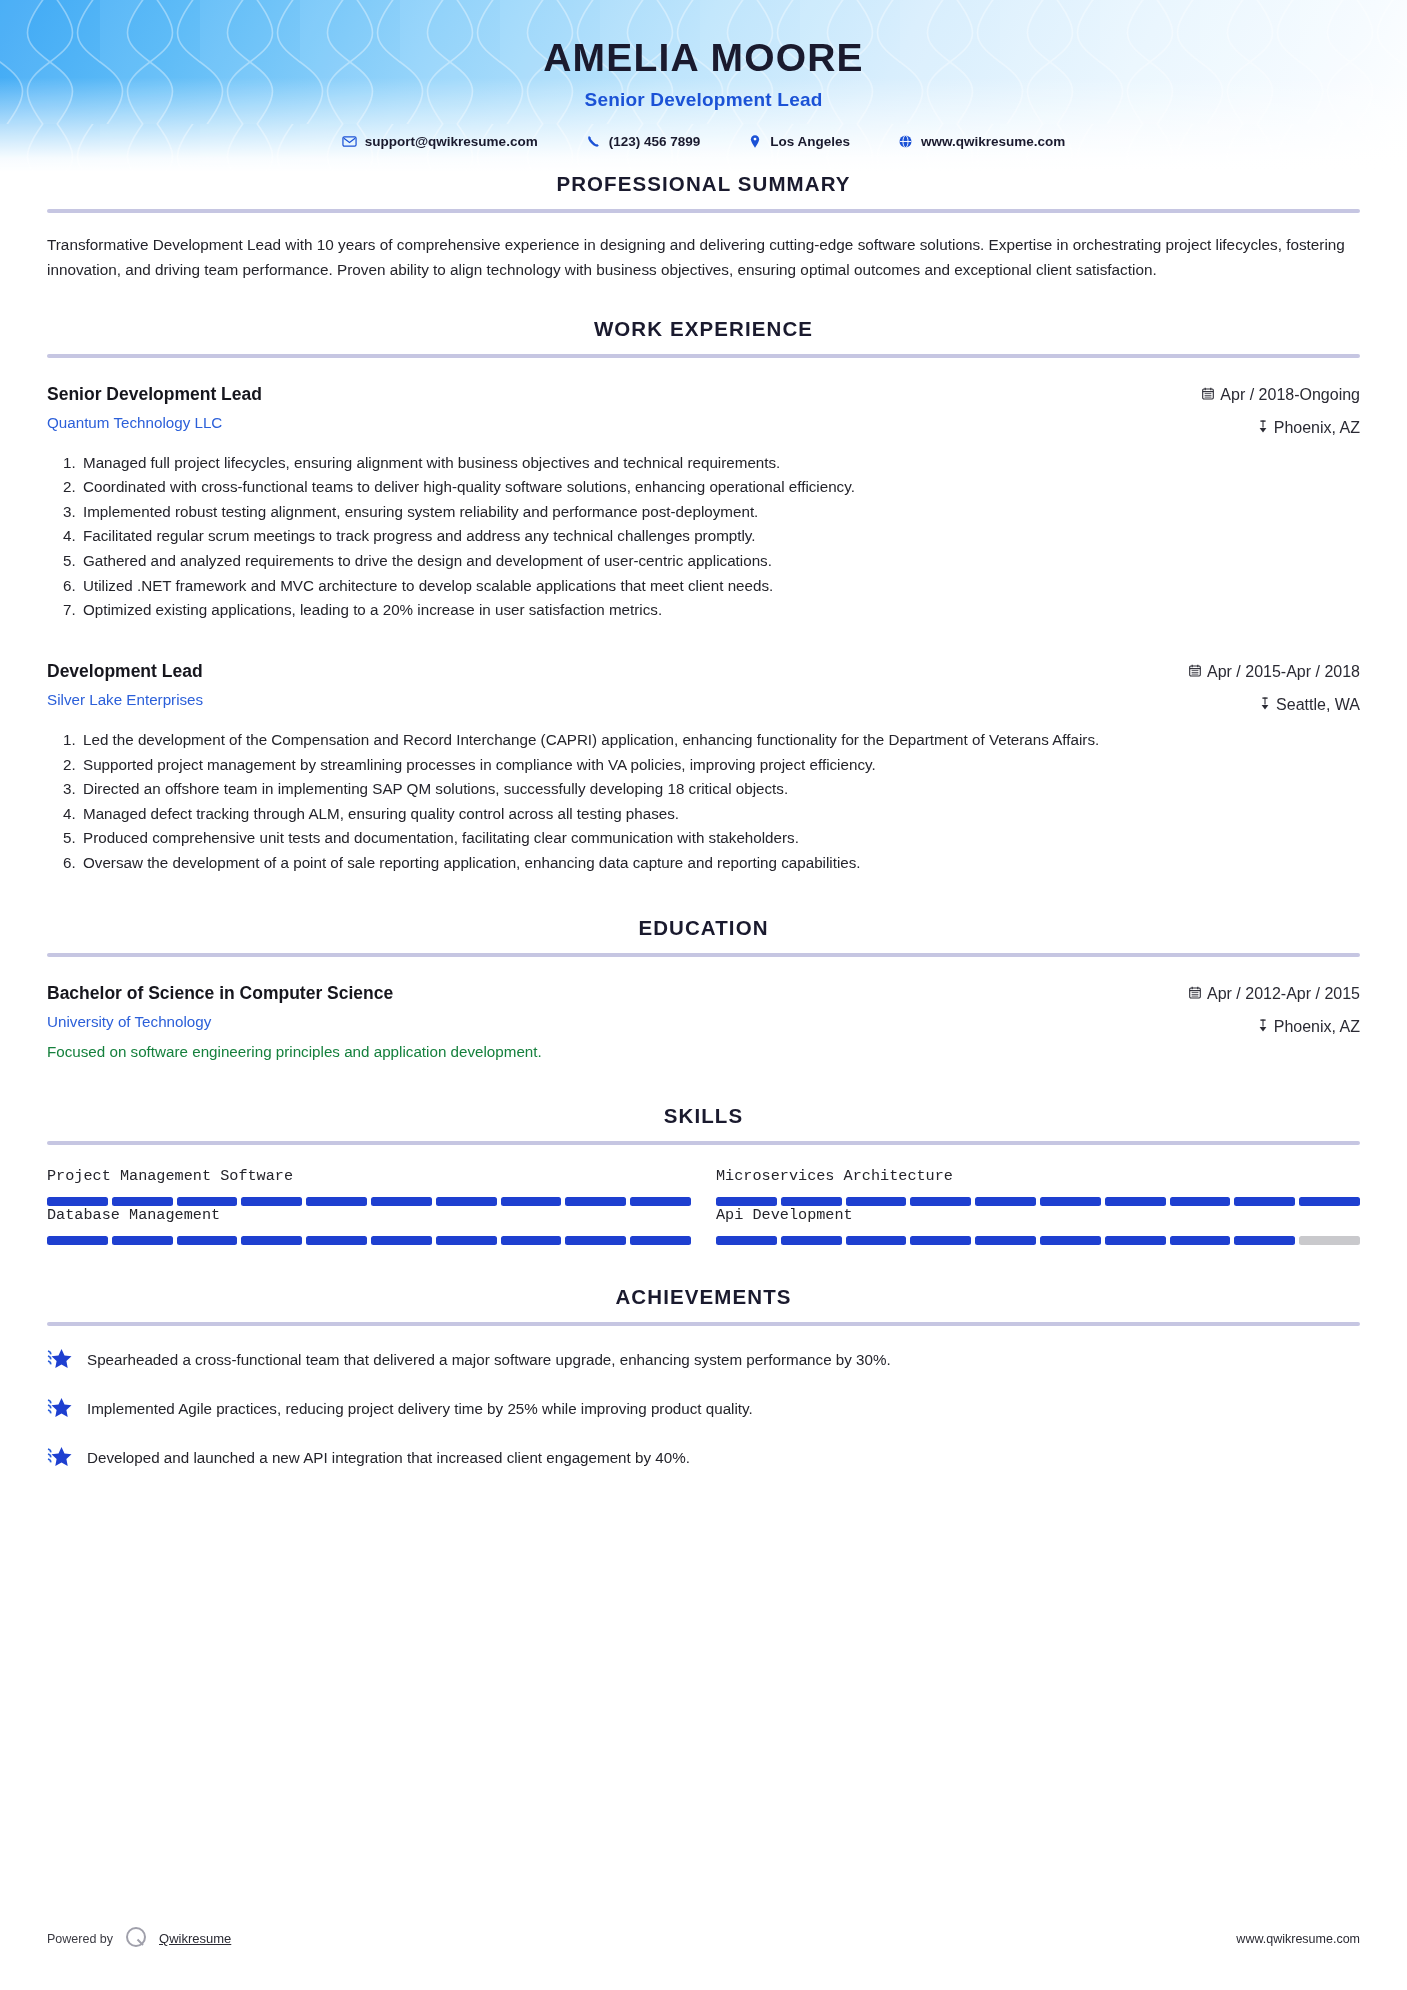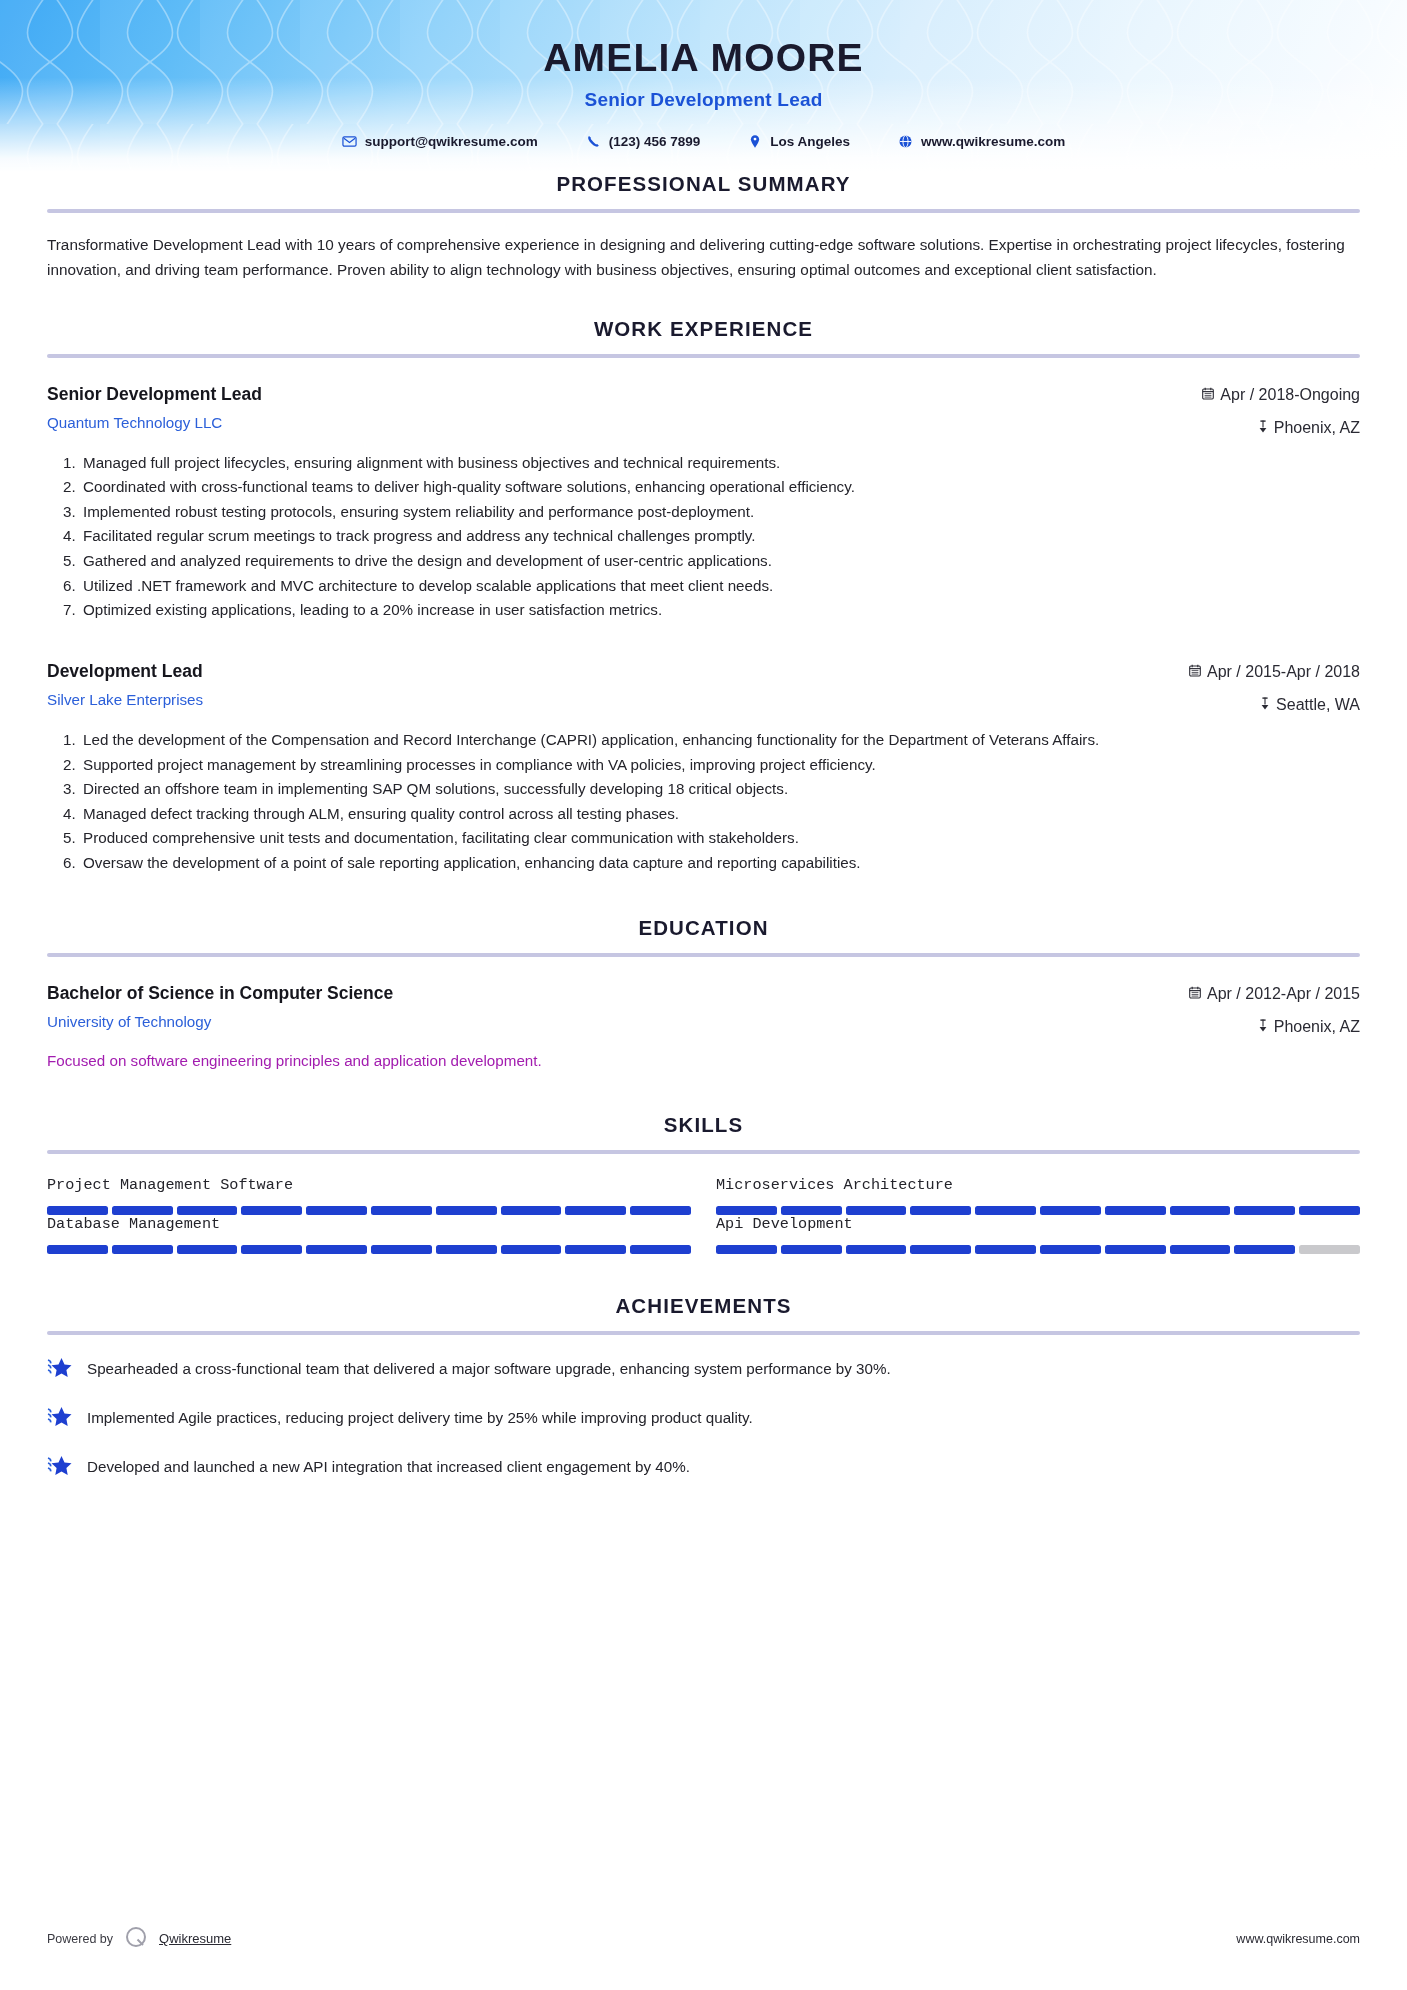--- a/index.html
+++ b/index.html
@@ -150,22 +150,22 @@
     padding-left: 33px;
     font-size: 15.2px;
     line-height: 1.62;
     color: #24242b;
   }
   ol.bullets li { padding-left: 3px; }
 
   .edu-desc {
     font-size: 15.2px;
     line-height: 1.6;
-    color: #a21caf;
-    margin-top: 13px;
+    color: #15803d;
+    margin-top: 4px;
   }
 
   
   .skills-grid {
     display: grid;
     grid-template-columns: repeat(2, 1fr);
     gap: 0 25px;
     margin-top: 22px;
     font-family: Liberation Mono, monospace;
   }
@@ -330,21 +330,21 @@
                   <path d="M2.4 1.1 H7.6" stroke="#2a2a33" stroke-width="1.4"></path>
                 </svg>
             </span>
             <span>Phoenix, AZ</span>
           </div>
         </div>
       </div>
       <ol class="bullets">
         <li>Managed full project lifecycles, ensuring alignment with business objectives and technical requirements.</li>
         <li>Coordinated with cross-functional teams to deliver high-quality software solutions, enhancing operational efficiency.</li>
-        <li>Implemented robust testing protocols, ensuring system reliability and performance post-deployment.</li>
+        <li>Implemented robust testing alignment, ensuring system reliability and performance post-deployment.</li>
         <li>Facilitated regular scrum meetings to track progress and address any technical challenges promptly.</li>
         <li>Gathered and analyzed requirements to drive the design and development of user-centric applications.</li>
         <li>Utilized .NET framework and MVC architecture to develop scalable applications that meet client needs.</li>
         <li>Optimized existing applications, leading to a 20% increase in user satisfaction metrics.</li>
       </ol>
     </div>
 
     <div class="entry" style="margin-top:38px;">
       <div class="entry-head">
         <div>

